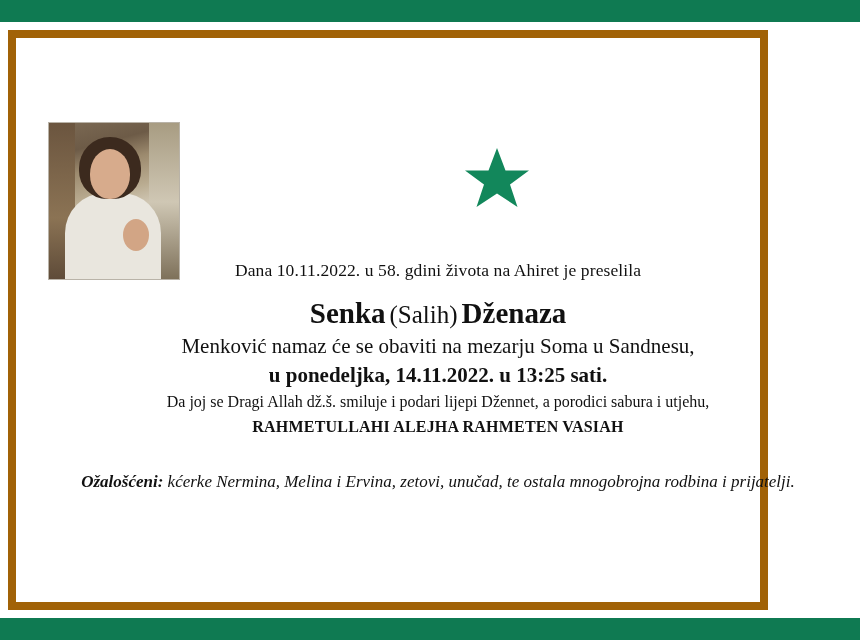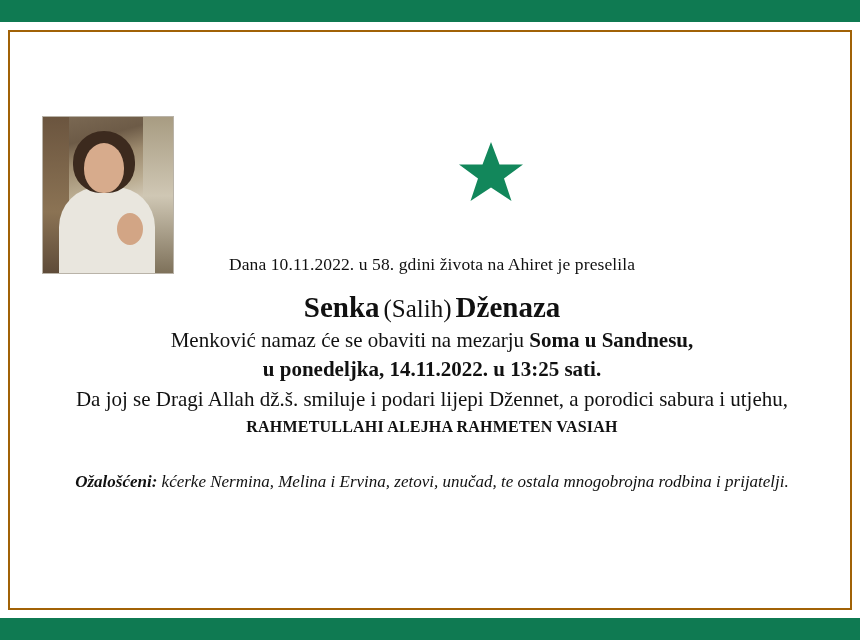--- a/index.html
+++ b/index.html
@@ -38,23 +38,23 @@
     width: 860px;
     height: 22px;
     background: #0f7a52;
   }
 
   
   .frame {
     position: absolute;
     left: 8px;
     top: 30px;
-    width: 844px;
+    width: 760px;
     height: 580px;
-    border: 2px solid #a16207;
+    border: 8px solid #a16207;
     box-sizing: border-box;
     background: #ffffff;
   }
 
   
   .photo {
     position: absolute;
     left: 32px;
     top: 84px;
     width: 132px;
@@ -152,28 +152,28 @@
   }
   .name-middle {
     font-size: 25px;
     font-weight: normal;
   }
   .line-service {
     font-size: 21px;
     margin: 2px 0 0 0;
     line-height: 1.3;
   }
-  .line-service b { font-weight: bold; }
+  .line-service b { font-weight: normal; }
   .line-time {
     font-size: 21px;
     font-weight: bold;
     margin: 2px 0 0 0;
   }
   .line-prayer {
-    font-size: 21px;
+    font-size: 16px;
     margin: 4px 0 0 0;
     line-height: 1.25;
   }
   .line-amin {
     font-size: 21px;
     margin: 0;
   }
   .line-rahmet {
     font-size: 16px;
     font-weight: bold;

